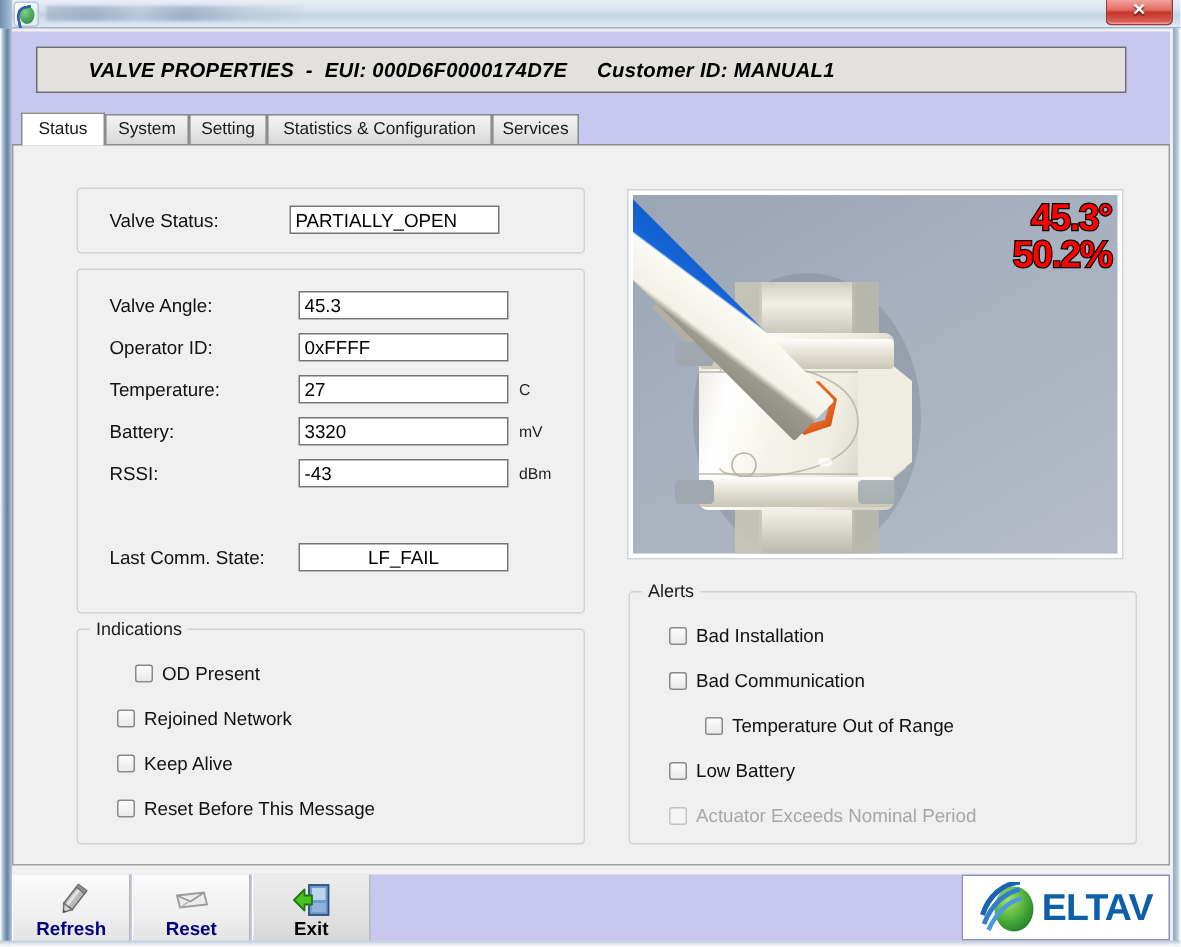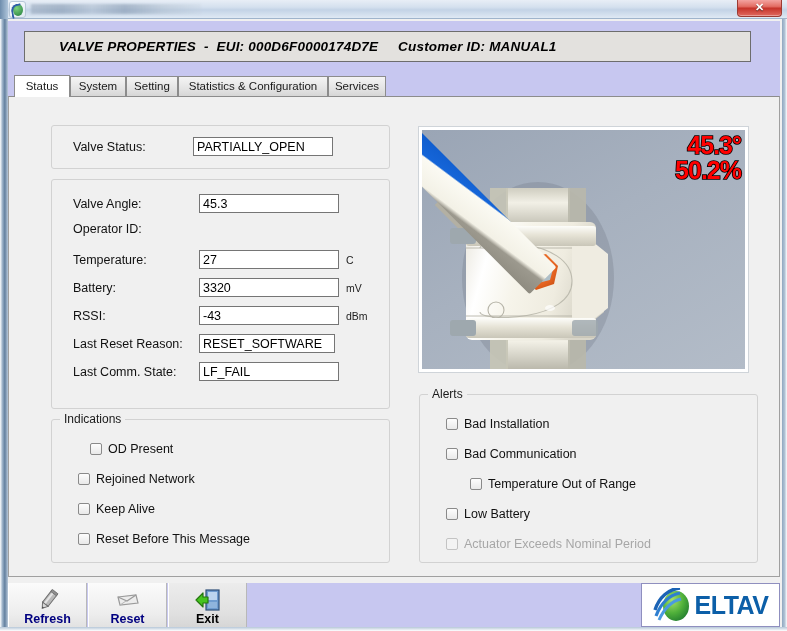--- a/index.html
+++ b/index.html
@@ -366,43 +366,40 @@
       </div>
     </div>
 
     <div class="groupbox" id="details-group" style="left:42px; top:82px; width:339px; height:230px;">
         <div class="field-row" style="left: 21px; top: 14px;">
           <span class="field-label" style="width: 126px;">Valve Angle:</span>
           <input type="text" readonly="" class="field-input" value="45.3" style="width: 140px;">
         </div>
         <div class="field-row" style="left: 21px; top: 42px;">
           <span class="field-label" style="width: 126px;">Operator ID:</span>
+          <input type="text" readonly="" class="field-input" value="0xFFFF" style="width: 140px;">
         </div>
         <div class="field-row" style="left: 21px; top: 70px;">
           <span class="field-label" style="width: 126px;">Temperature:</span>
           <input type="text" readonly="" class="field-input" value="27" style="width: 140px;">
           <span class="field-unit">C</span>
         </div>
         <div class="field-row" style="left: 21px; top: 98px;">
           <span class="field-label" style="width: 126px;">Battery:</span>
           <input type="text" readonly="" class="field-input" value="3320" style="width: 140px;">
           <span class="field-unit">mV</span>
         </div>
         <div class="field-row" style="left: 21px; top: 126px;">
           <span class="field-label" style="width: 126px;">RSSI:</span>
           <input type="text" readonly="" class="field-input" value="-43" style="width: 140px;">
           <span class="field-unit">dBm</span>
         </div>
-        <div class="field-row" style="left: 21px; top: 154px;">
-          <span class="field-label" style="width: 126px;">Last Reset Reason:</span>
-          <input type="text" readonly="" class="field-input" value="RESET_SOFTWARE" style="width: 136px;">
-        </div>
         <div class="field-row" style="left: 21px; top: 182px;">
           <span class="field-label" style="width: 126px;">Last Comm. State:</span>
-          <input type="text" readonly="" class="field-input" value="LF_FAIL" style="width: 140px;">
+          <input type="text" readonly="" class="field-input" value="LF_FAIL" style="width: 140px; text-align: center;">
         </div>
       </div>
 
     <div class="groupbox" style="left:42px; top:322px; width:339px; height:144px;">
       <span class="gb-title">Indications</span>
       <div id="indications-list">
           <div class="cb-row" style="left: 26px; top: 22px; margin-left: 12px;">
             <span class="cbox"></span>
             <span class="cb-label">OD Present</span>
           </div>

